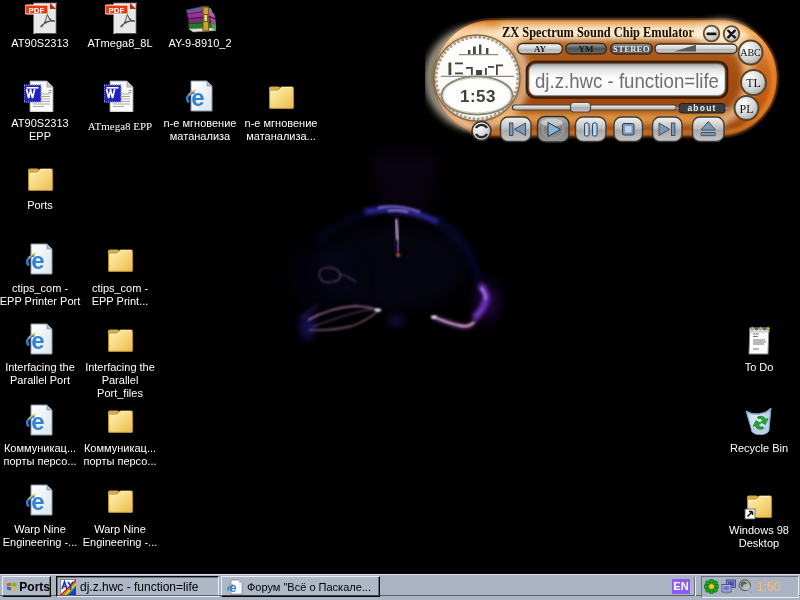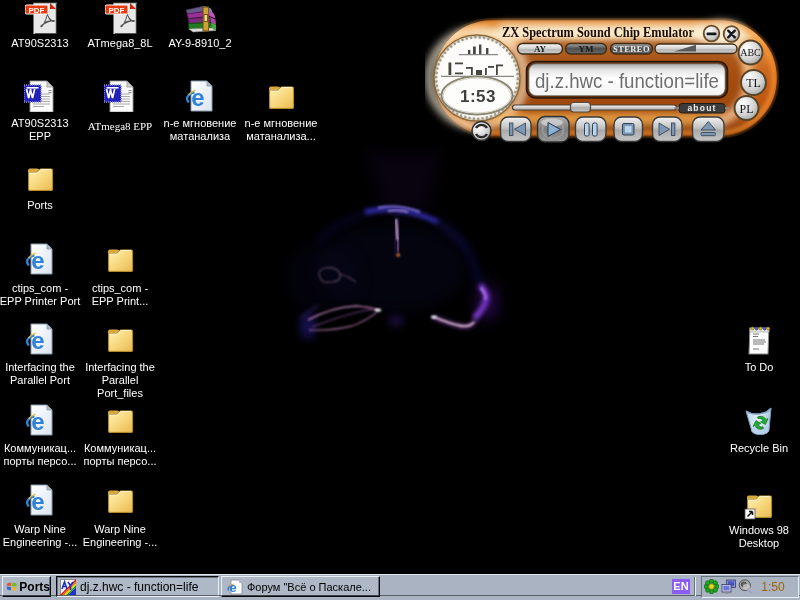--- a/index.html
+++ b/index.html
@@ -329,21 +329,21 @@
   <rect x="3.5" y="13" width="4" height="1.6" fill="#888"></rect>
 </svg>
 
 <svg class="abs" style="left:738px;top:579px" width="15" height="15" viewBox="0 0 15 15">
   <ellipse cx="6.8" cy="6.2" rx="5.6" ry="5.4" fill="#a8a8a8" stroke="#4a4a4a" stroke-width="0.9"></ellipse>
   <ellipse cx="5.8" cy="5.4" rx="2.6" ry="2.4" fill="#6a6a6a" stroke="#3a3a3a" stroke-width="0.7"></ellipse>
   <ellipse cx="8.4" cy="8" rx="3.6" ry="3" fill="#c8c8c8" opacity="0.8"></ellipse>
   <path d="M9.5,11.5 Q12.5,12 14,13.8" stroke="#98a2c8" stroke-width="1.3" fill="none"></path>
 </svg>
 
-<div class="abs" style="left:757px;top:580px;width:32px;height:14px;color:#a16207;font-size:12px;text-align:center;">1:50</div>
+<div class="abs" style="left:757px;top:580px;width:32px;height:14px;color:#fdba74;font-size:12px;text-align:left;">1:50</div>
 
 <svg class="abs" style="left:425px;top:10px" width="365" height="140" viewBox="425 10 365 140">
   <defs>
     <linearGradient id="bodyG" x1="0" y1="19" x2="0" y2="137" gradientUnits="userSpaceOnUse">
       <stop offset="0" stop-color="#9a5418"></stop>
       <stop offset="0.06" stop-color="#d98a3c"></stop>
       <stop offset="0.13" stop-color="#f0c88e"></stop>
       <stop offset="0.24" stop-color="#e08a40"></stop>
       <stop offset="0.42" stop-color="#cc6a1e"></stop>
       <stop offset="0.62" stop-color="#c05a14"></stop>

